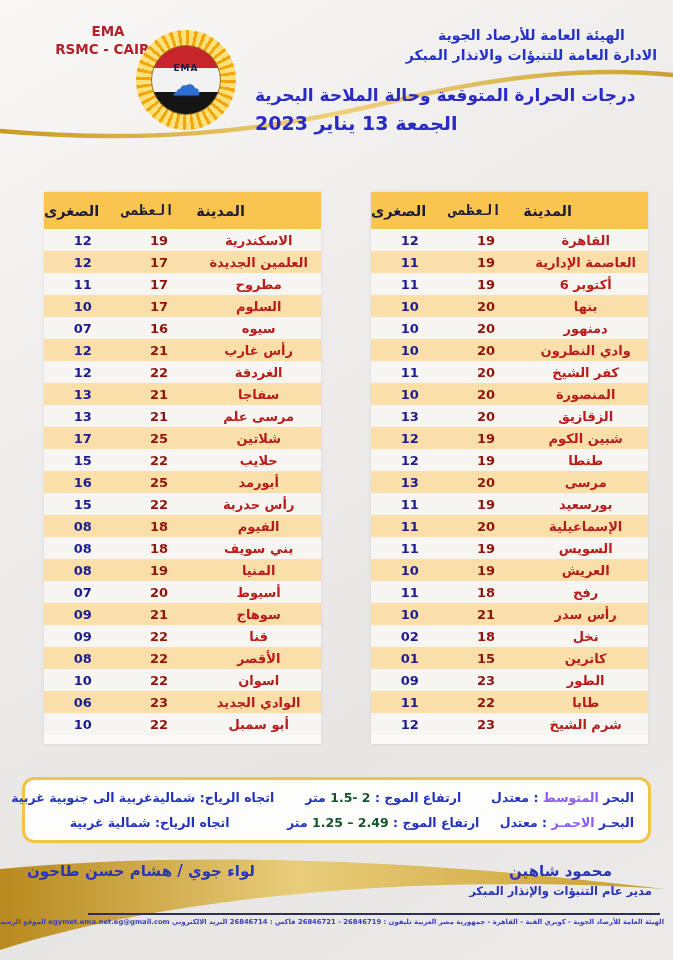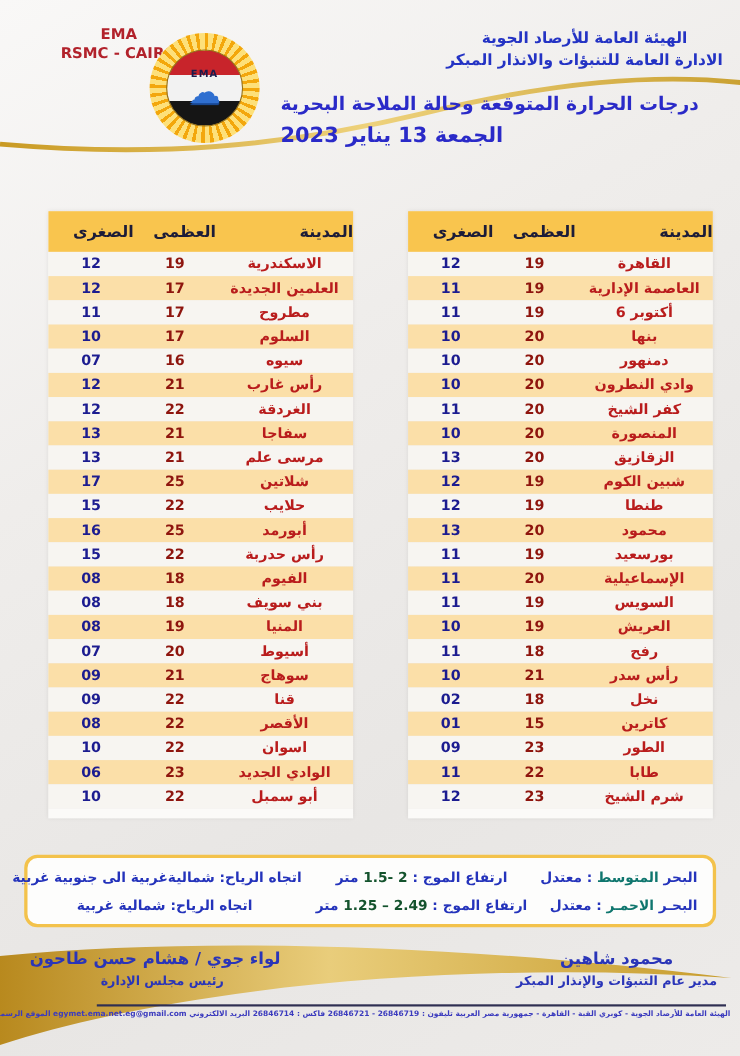--- a/index.html
+++ b/index.html
@@ -28,37 +28,37 @@
   
   .title-block{position:absolute;left:255px;top:85px;width:415px;text-align:left;
                direction:rtl;color:#2a2ac8;font-weight:bold;z-index:2;}
   .title-l1{font-size:17px;}
   .title-l2{font-size:19px;margin-top:7px;}
   
   .temp-table{position:absolute;top:192px;width:277px;z-index:2;box-shadow:0 0 4px rgba(0,0,0,0.08);}
   #table-left{left:44px;} #table-right{left:371px;}
   .t-head{display:flex;background:#f9c54e;height:37px;align-items:center;
           font-size:14.5px;font-weight:bold;color:#1c1c38;}
-  .t-head span{text-align:right;}
-  .col-city{width:45%;} .col-max{width:27%;} .col-min{width:28%;}
+  .t-head span{text-align:left;}
+  .col-city{width:45%;} .col-max{width:27%;font-family:Liberation Mono, monospace;} .col-min{width:28%;}
   .t-row{display:flex;height:22px;align-items:center;font-size:13px;font-weight:bold;}
   .t-row span{text-align:center;white-space:nowrap;}
   .c-city{width:45%;color:#b91c1c;} .c-max{width:27%;color:#8e150e;} .c-min{width:28%;color:#1c1c90;}
   .row-odd{background:#f7f5f1;} .row-even{background:#fbdfa8;}
   .t-foot{height:9px;background:#fbfaf8;}
   
   .marine-box{position:absolute;left:22px;top:777px;width:623px;height:60px;background:#fdfdfc;
               border:3px solid #f3c24b;border-radius:12px;display:flex;flex-direction:column;
               justify-content:space-evenly;direction:rtl;font-weight:bold;font-size:12.5px;
               color:#2433bb;z-index:2;}
   .marine-row{display:flex;align-items:center;}
   .m-sea{width:25%;text-align:right;padding-right:14px;box-sizing:border-box;white-space:nowrap;}
   .m-wave{width:35%;text-align:center;white-space:nowrap;}
   .m-wind{width:40%;text-align:center;white-space:nowrap;}
-  .sea-name2{color:#0f766e;}
+  .sea-name2{color:#8b5cf6;}
   .wave-val{color:#14532d;direction:ltr;unicode-bidi:embed;display:inline-block;}
   
   .sig{position:absolute;top:862px;text-align:center;direction:rtl;color:#2a35b8;
        font-weight:bold;z-index:3;}
   .sig-name{font-size:15px;white-space:nowrap;}
   .sig-title{font-size:11.5px;margin-top:4px;white-space:nowrap;}
   #sig-right{right:10px;width:205px;}
   #sig-center{left:213px;width:250px;}
   #sig-left{left:40px;width:215px;}
   .divider{position:absolute;top:913px;left:88px;width:572px;height:2px;background:#2f2f52;z-index:3;}
@@ -297,21 +297,21 @@
           <span class="c-city">شبين الكوم</span>
           <span class="c-max">19</span>
           <span class="c-min">12</span>
         </div>
         <div class="t-row row-odd" dir="rtl">
           <span class="c-city">طنطا</span>
           <span class="c-max">19</span>
           <span class="c-min">12</span>
         </div>
         <div class="t-row row-even" dir="rtl">
-          <span class="c-city">محمود</span>
+          <span class="c-city">مرسى</span>
           <span class="c-max">20</span>
           <span class="c-min">13</span>
         </div>
         <div class="t-row row-odd" dir="rtl">
           <span class="c-city">بورسعيد</span>
           <span class="c-max">19</span>
           <span class="c-min">11</span>
         </div>
         <div class="t-row row-even" dir="rtl">
           <span class="c-city">الإسماعيلية</span>
@@ -395,21 +395,20 @@
       <span class="m-wind">اتجاه الرياح: شمالية غربية</span>
     </div>
   </div>
 
   <div class="sig" id="sig-right">
     <div class="sig-name">محمود شاهين</div>
     <div class="sig-title">مدير عام التنبؤات والإنذار المبكر</div>
   </div>
   <div class="sig" id="sig-left">
     <div class="sig-name">لواء جوي / هشام حسن طاحون</div>
-    <div class="sig-title">رئيس مجلس الإدارة</div>
   </div>
 
   <div class="divider"></div>
 
   <div class="footer-line">
     <span>الهيئة العامة للأرصاد الجوية - كوبري القبة - القاهرة - جمهورية مصر العربية تليفون : 26846719 - 26846721 فاكس : 26846714 البريد الالكتروني egymet.ema.net.eg@gmail.com الموقع الرسمي www.ema.gov.eg</span>
     
     
   </div>
 

